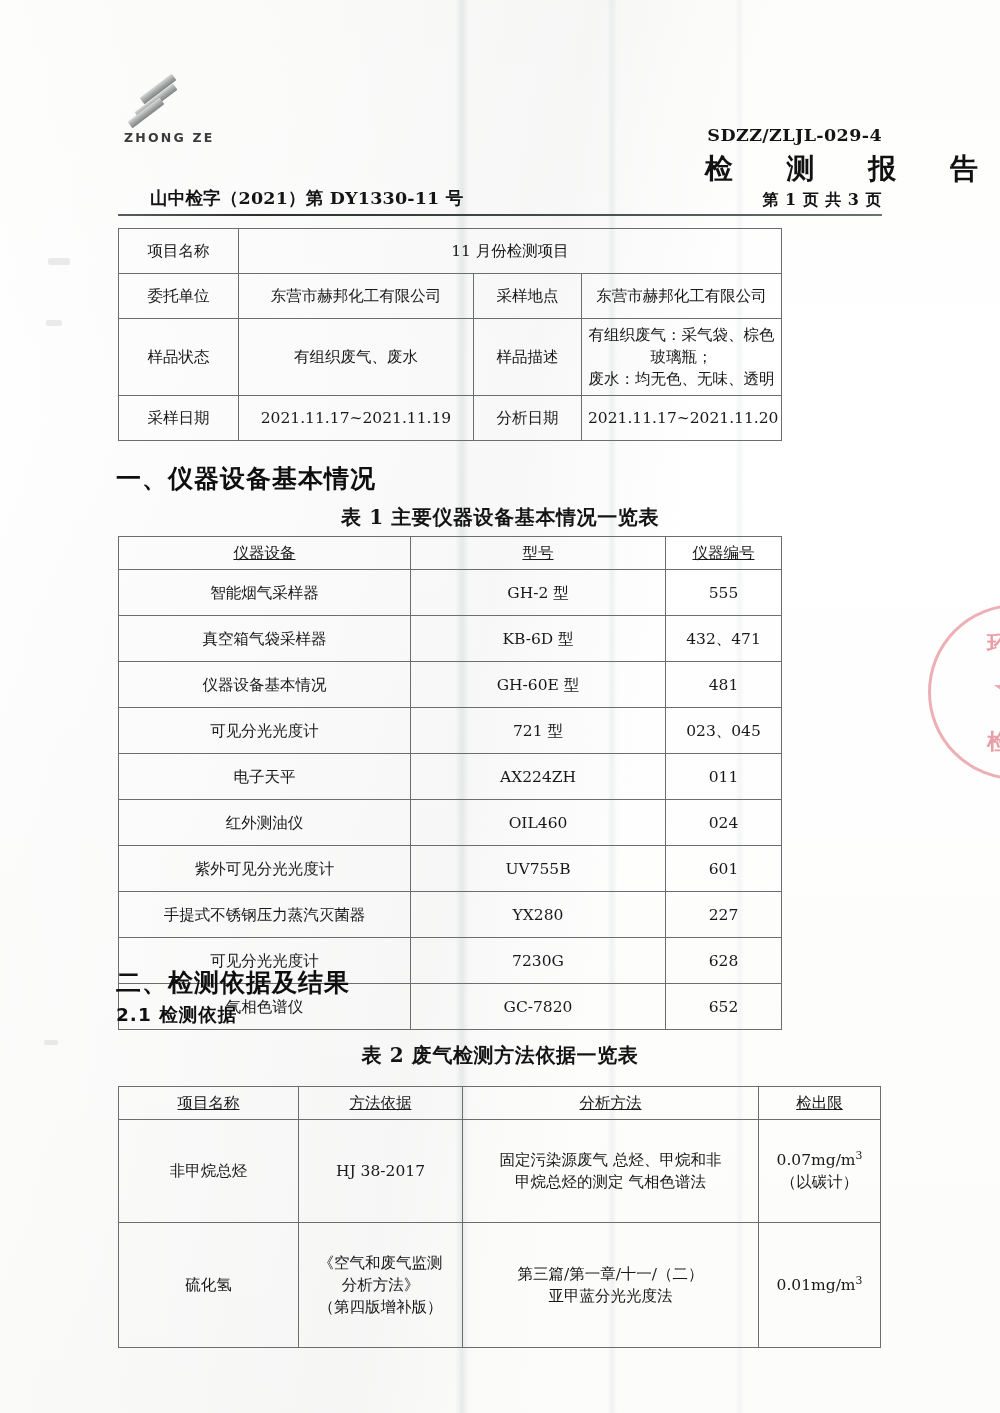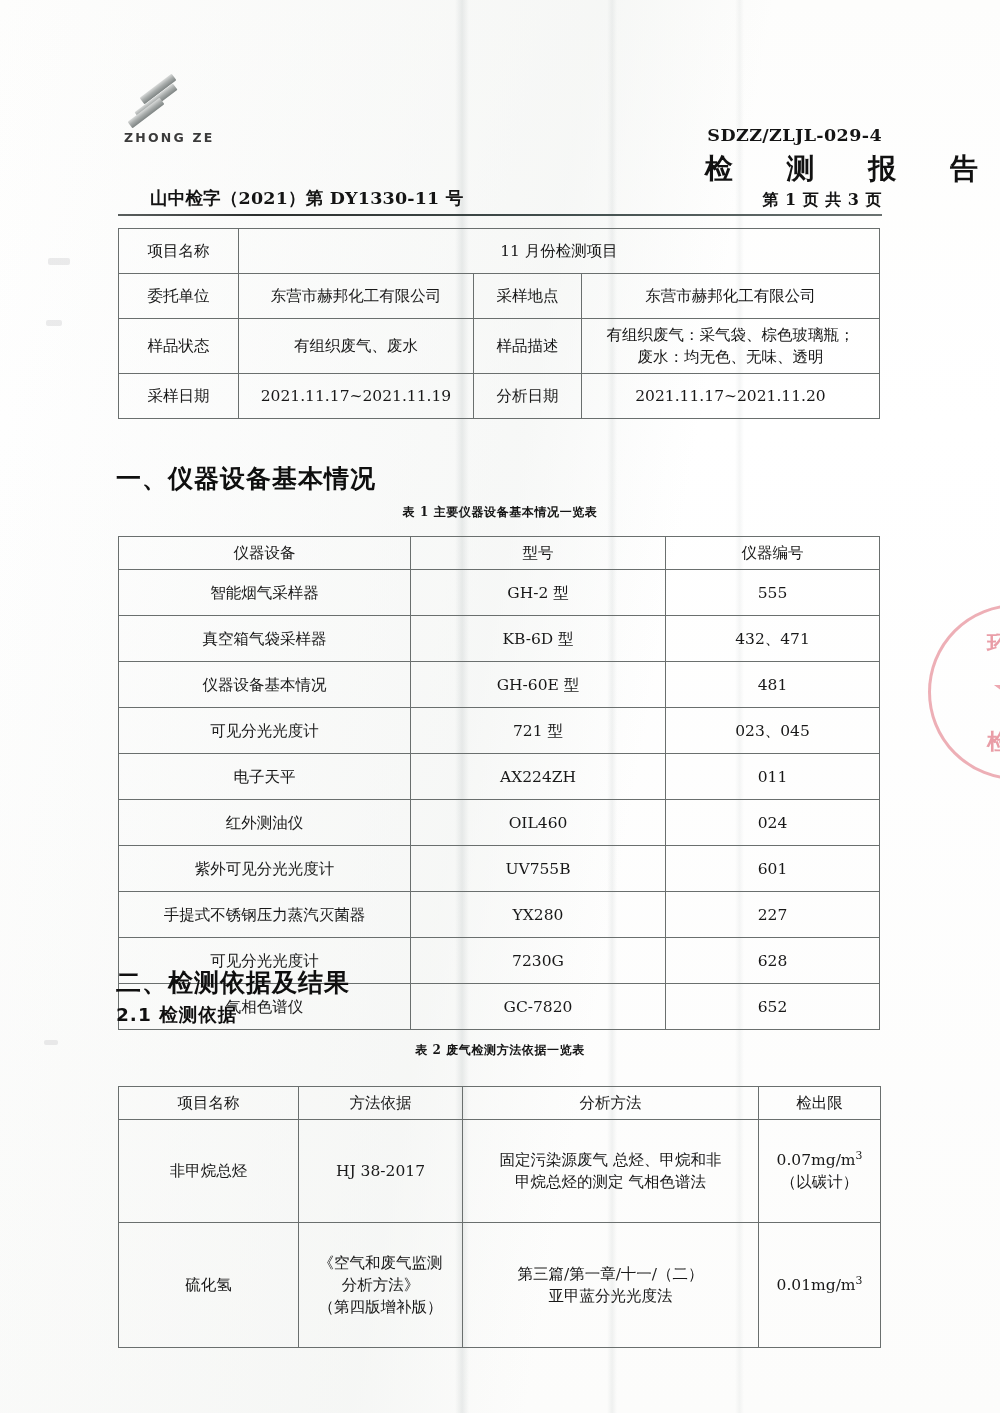--- a/index.html
+++ b/index.html
@@ -106,23 +106,23 @@
     color: #181818;
   }
   table.rpt td, table.rpt th {
     border: 1px solid #6a6f6e;
     padding: 5px 6px;
     text-align: center;
     vertical-align: middle;
     font-weight: 400;
     line-height: 1.42;
   }
-  table.rpt th { font-weight: 400; }
-
-  .tbl-wrap { position: absolute; left: 118px; width: 762px; }
+  table.rpt th { font-weight: 400; text-decoration: underline; }
+
+  .tbl-wrap { position: absolute; left: 118px; width: 664px; }
 
   
   #info-table-wrap { top: 228px; }
   #info-table td { height: 34px; }
   .col-lbl { width: 120px; }
   .col-mid { width: 235px; }
   .col-lbl2 { width: 108px; }
 
   
   .sec-h {
@@ -135,21 +135,21 @@
     letter-spacing: 1px;
   }
   #sec1 { top: 462px; }
   #sec2 { top: 966px; }
   #sec21 { top: 1002px; font-size: 18.5px; }
 
   .tbl-cap {
     position: absolute;
     left: 0; right: 0;
     text-align: center;
-    font-size: 12px;
+    font-size: 20px;
     font-weight: 700;
     color: #141414;
     letter-spacing: .6px;
   }
   #cap1 { top: 504px; }
   #cap2 { top: 1042px; }
 
   
   #equip-table-wrap { top: 536px; }
   #equip-table td { height: 35px; }

